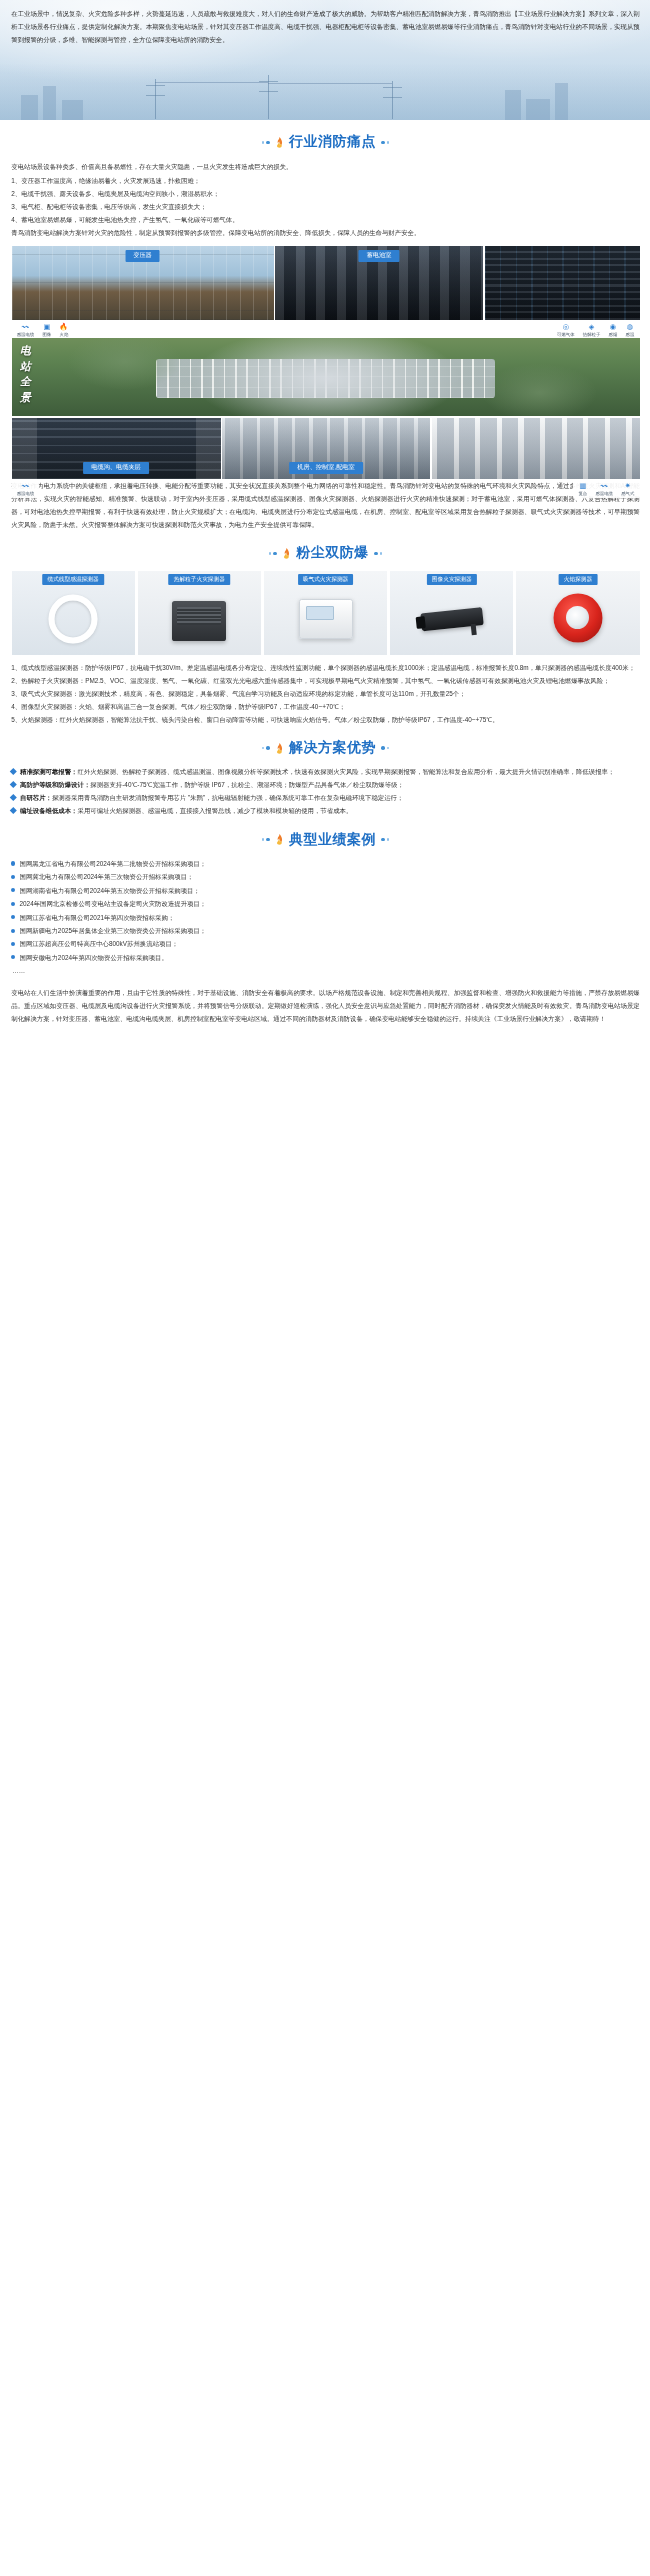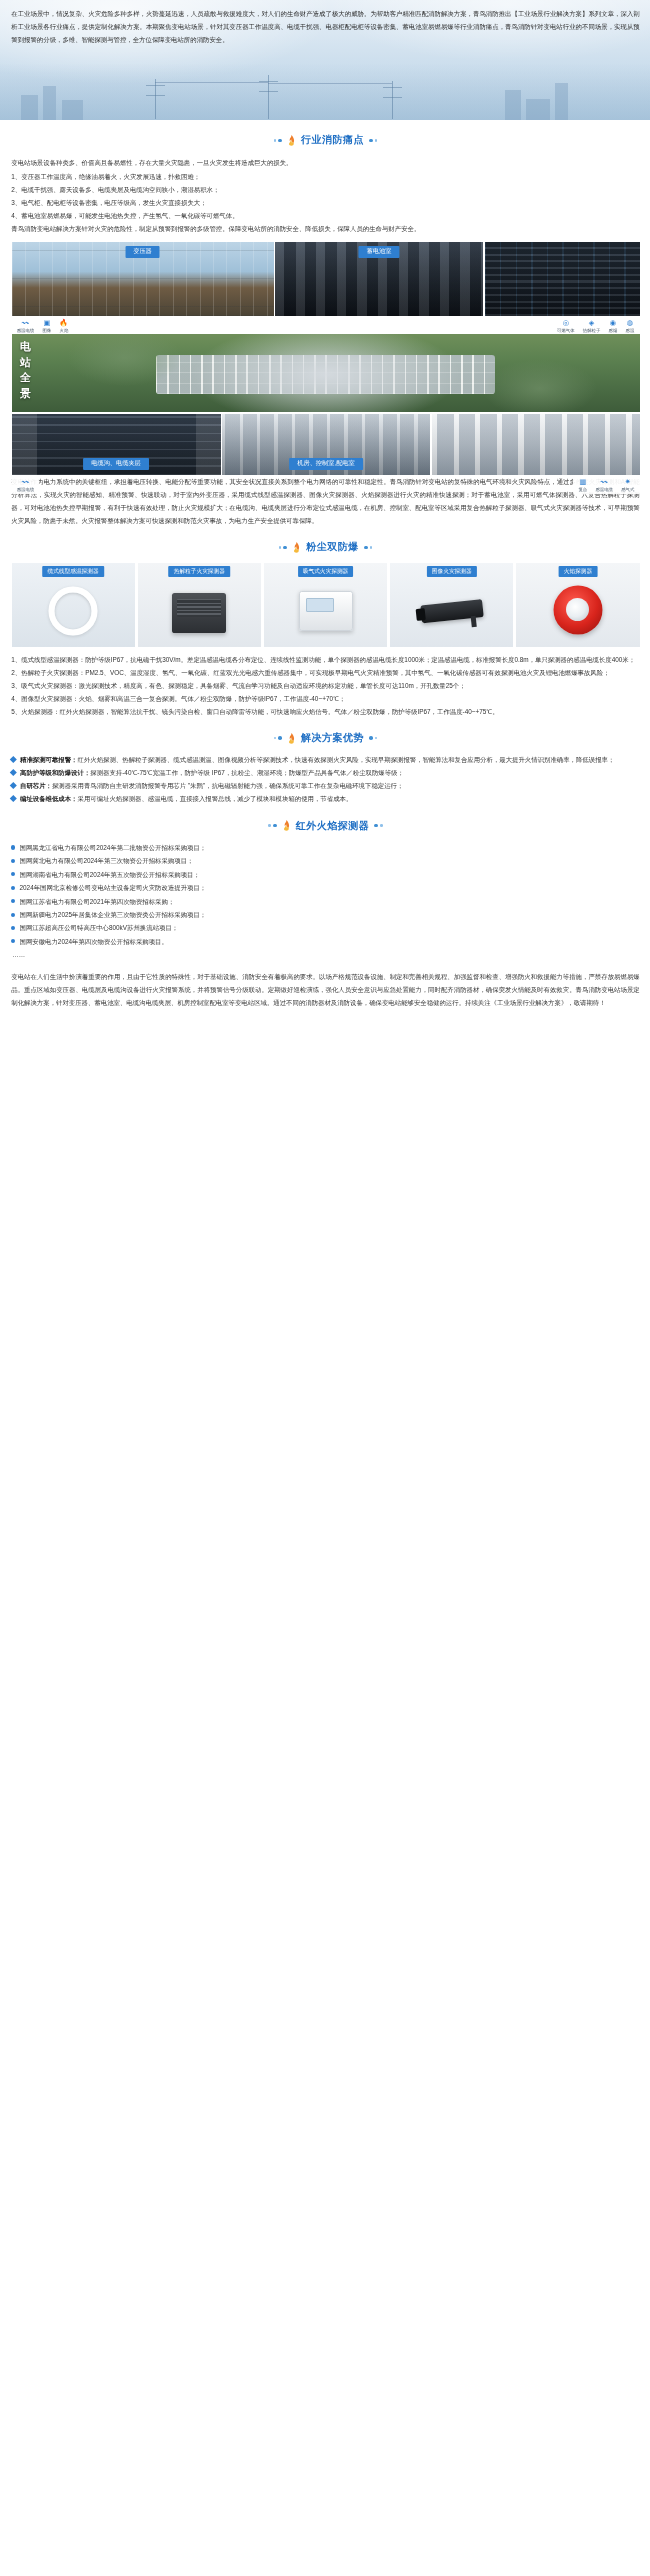--- a/index.html
+++ b/index.html
@@ -54,21 +54,21 @@
     text-align: justify;
   }
 
   
   .sec-head {
     display: flex; align-items: center; justify-content: center;
     gap: 5.2px; margin: 13.4px 0 8.2px 0;
   }
   .sec-head .flame { width: 8.8px; height: 10.8px; display: block; }
   .sec-head .title {
-    font-size: 10px; font-weight: bold; color: #1f6fc4; letter-spacing: 0.5px;
+    font-size: 14px; font-weight: bold; color: #1f6fc4; letter-spacing: 0.5px;
   }
   .sec-head .dots { display: flex; gap: 2.1px; align-items: center; }
   .sec-head .dots i {
     display: block; width: 2.6px; height: 2.6px; border-radius: 50%;
     background: #8fc0ea;
   }
   .sec-head .dots i.big { width: 3.6px; height: 3.6px; background: #3f8fd4; }
 
   
   .body-wrap { padding: 0 11.3px; }
@@ -185,20 +185,21 @@
   .icon-strip .it .gl { font-size: 7.2px; color: #2f7fd0; line-height: 7.2px; }
   .icon-strip .it .lb { font-size: 4.4px; color: #4a5a6a; white-space: nowrap; }
 
   .left-title {
     position: absolute; left: 8.2px; top: 46%;
     transform: translateY(-50%);
     font-size: 10.8px; font-weight: bold; color: #ffffff;
     letter-spacing: 3.1px; line-height: 15.5px; text-align: center;
     text-shadow: 0 0.5px 2.1px rgba(0,0,0,0.55);
     width: 14.4px;
+    font-style: italic;
   }
 
   
   .products {
     display: flex; gap: 3.1px; width: 628px; margin: 7.2px auto 0 auto;
   }
   .prod {
     flex: 1; height: 84px; position: relative; overflow: hidden;
     background: #eef1f4;
   }
@@ -551,21 +552,21 @@
 
   <div class="sec-head">
     <span class="dots">
         <i></i>
         <i class="big"></i>
       </span>
     <svg class="flame" viewBox="0 0 20 24">
       <path d="M10 0c1 5-4 6-4 11 0 1.5.6 2.8 1.6 3.7C6 14 7.5 11.5 10 9.8c0 0-.8 3 1.4 5.2 1.3 1.3 1.6 2.6 1.1 4.1 2.2-1.2 3.6-3.6 3.6-6.3C16.1 7.6 12.8 3 10 0z" fill="#ef7e2b"></path>
       <path d="M10 24c3 0 5.4-2 5.4-4.6 0-2-1.3-3.6-2.6-5.1.2 1.8-.6 3.2-1.8 3.9.6-2.4-.6-4.6-2.2-6.1-.2 2-1.6 3.2-2.6 4.6-.9 1.2-1.6 2.2-1.6 3.6C4.6 22.3 7 24 10 24z" fill="#f6b93b"></path>
     </svg>
-    <span class="title">红外火焰探测器</span>
+    <span class="title">典型业绩案例</span>
     <span class="dots">
         <i class="big"></i>
         <i></i>
       </span>
   </div>
 
   <div class="body-wrap case-list">
     <div class="case-item">
         <span class="dot"></span>
         <span>国网黑龙江省电力有限公司2024年第二批物资公开招标采购项目；</span>

